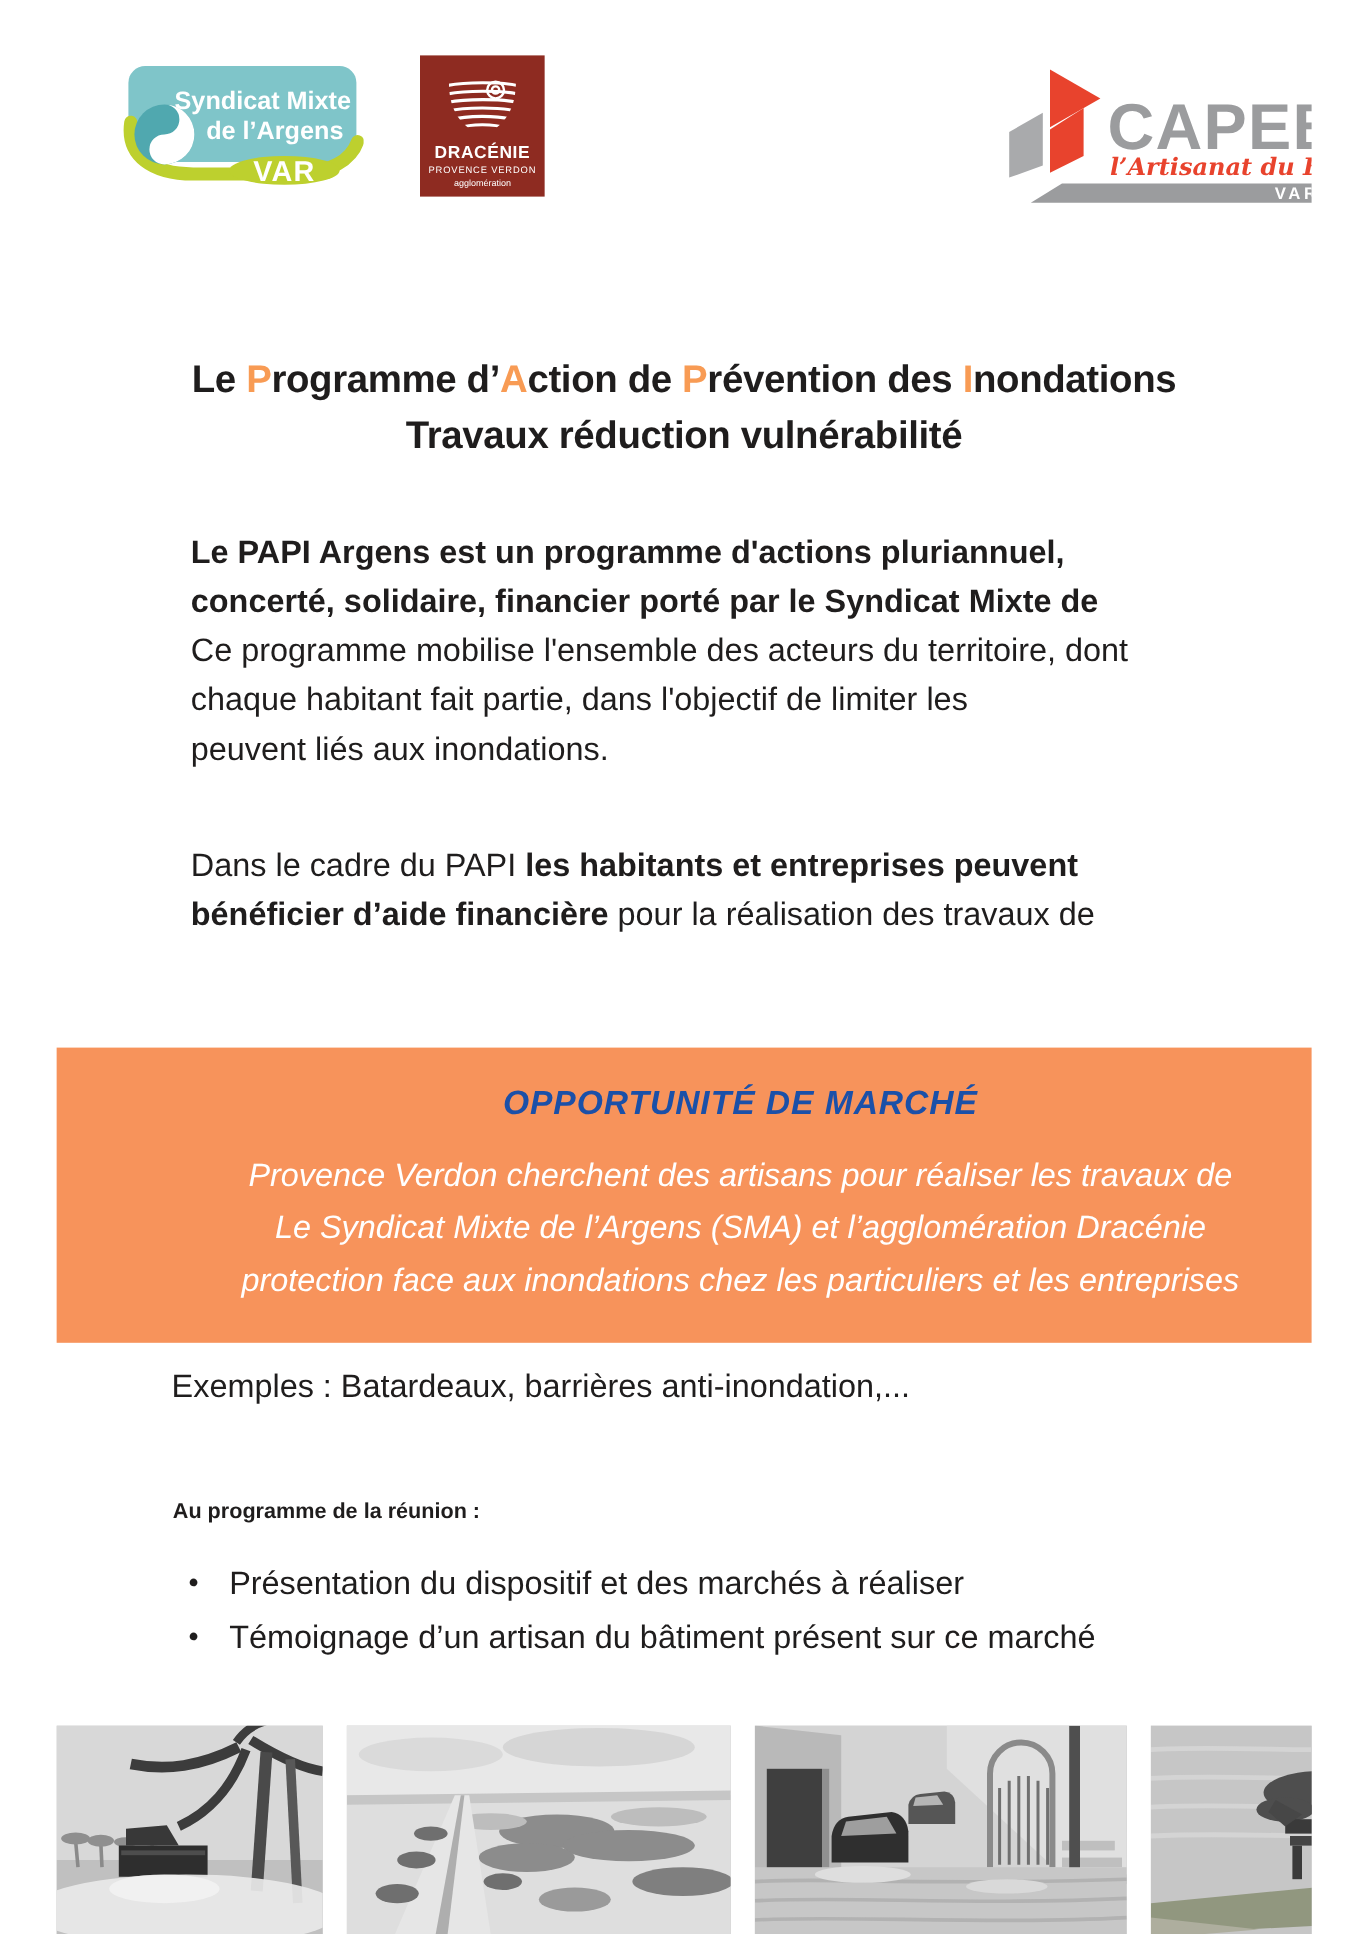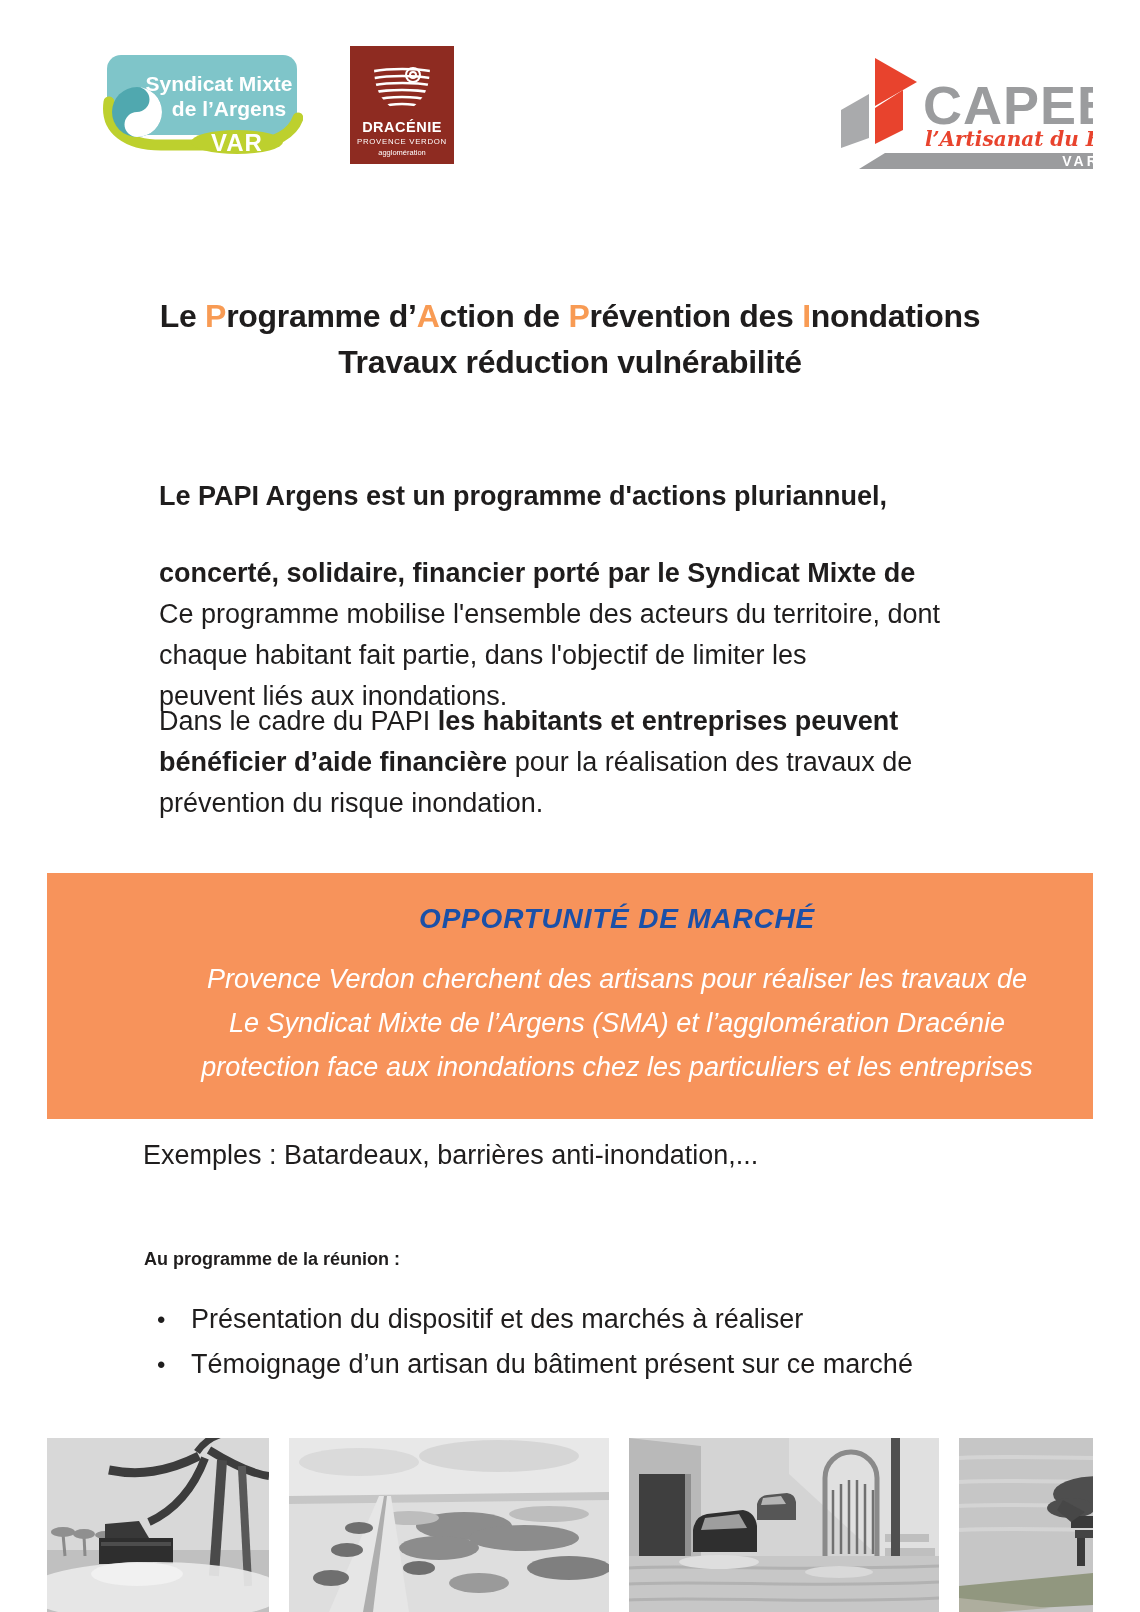--- a/index.html
+++ b/index.html
@@ -22,21 +22,21 @@
     letter-spacing:-0.3px;
     margin-top:45px;
   }
   .title .accent { color:var(--accent); }
 
   
   .para { position:absolute; left:112px; width:910px; font-size:27px; line-height:41px; color:var(--ink); }
   .para1 { top:440px; }
   .para2 { top:701px; }
   .pline { display:block; }
-  .b { font-weight:bold;margin-top:36px; }
+  .b { font-weight:bold; }
 
   
   .banner {
     position:absolute; left:0; top:873px; width:1140px; height:246px;
     background:var(--banner); text-align:center;font-style:italic;
   }
   .banner-heading {
     margin-top:30px; font-size:28px; font-weight:bold; color:var(--blue);
     letter-spacing:0.8px;
   }
@@ -122,21 +122,20 @@
     <span class="pline b">Le PAPI Argens est un programme d'actions pluriannuel,</span>
     <span class="pline b">concerté, solidaire, financier porté par le Syndicat Mixte de</span>
     <span class="pline">Ce programme mobilise l'ensemble des acteurs du territoire, dont</span>
     <span class="pline">chaque habitant fait partie, dans l'objectif de limiter les</span>
     <span class="pline">peuvent liés aux inondations.</span>
   </div>
 
   <div class="para para2">
     <span class="pline"><span>Dans le cadre du PAPI </span><span class="b">les habitants et entreprises peuvent</span></span>
     <span class="pline"><span class="b">bénéficier d’aide financière</span><span> pour la réalisation des travaux de</span></span>
-    <span class="pline">prévention du risque inondation.</span>
   </div>
 
   <div class="banner">
     <div class="banner-heading">OPPORTUNITÉ DE MARCHÉ</div>
     <div class="banner-body">
       <span class="pline">Provence Verdon cherchent des artisans pour réaliser les travaux de</span>
       <span class="pline">Le Syndicat Mixte de l’Argens (SMA) et l’agglomération Dracénie</span>
       <span class="pline">protection face aux inondations chez les particuliers et les entreprises</span>
     </div>
   </div>

